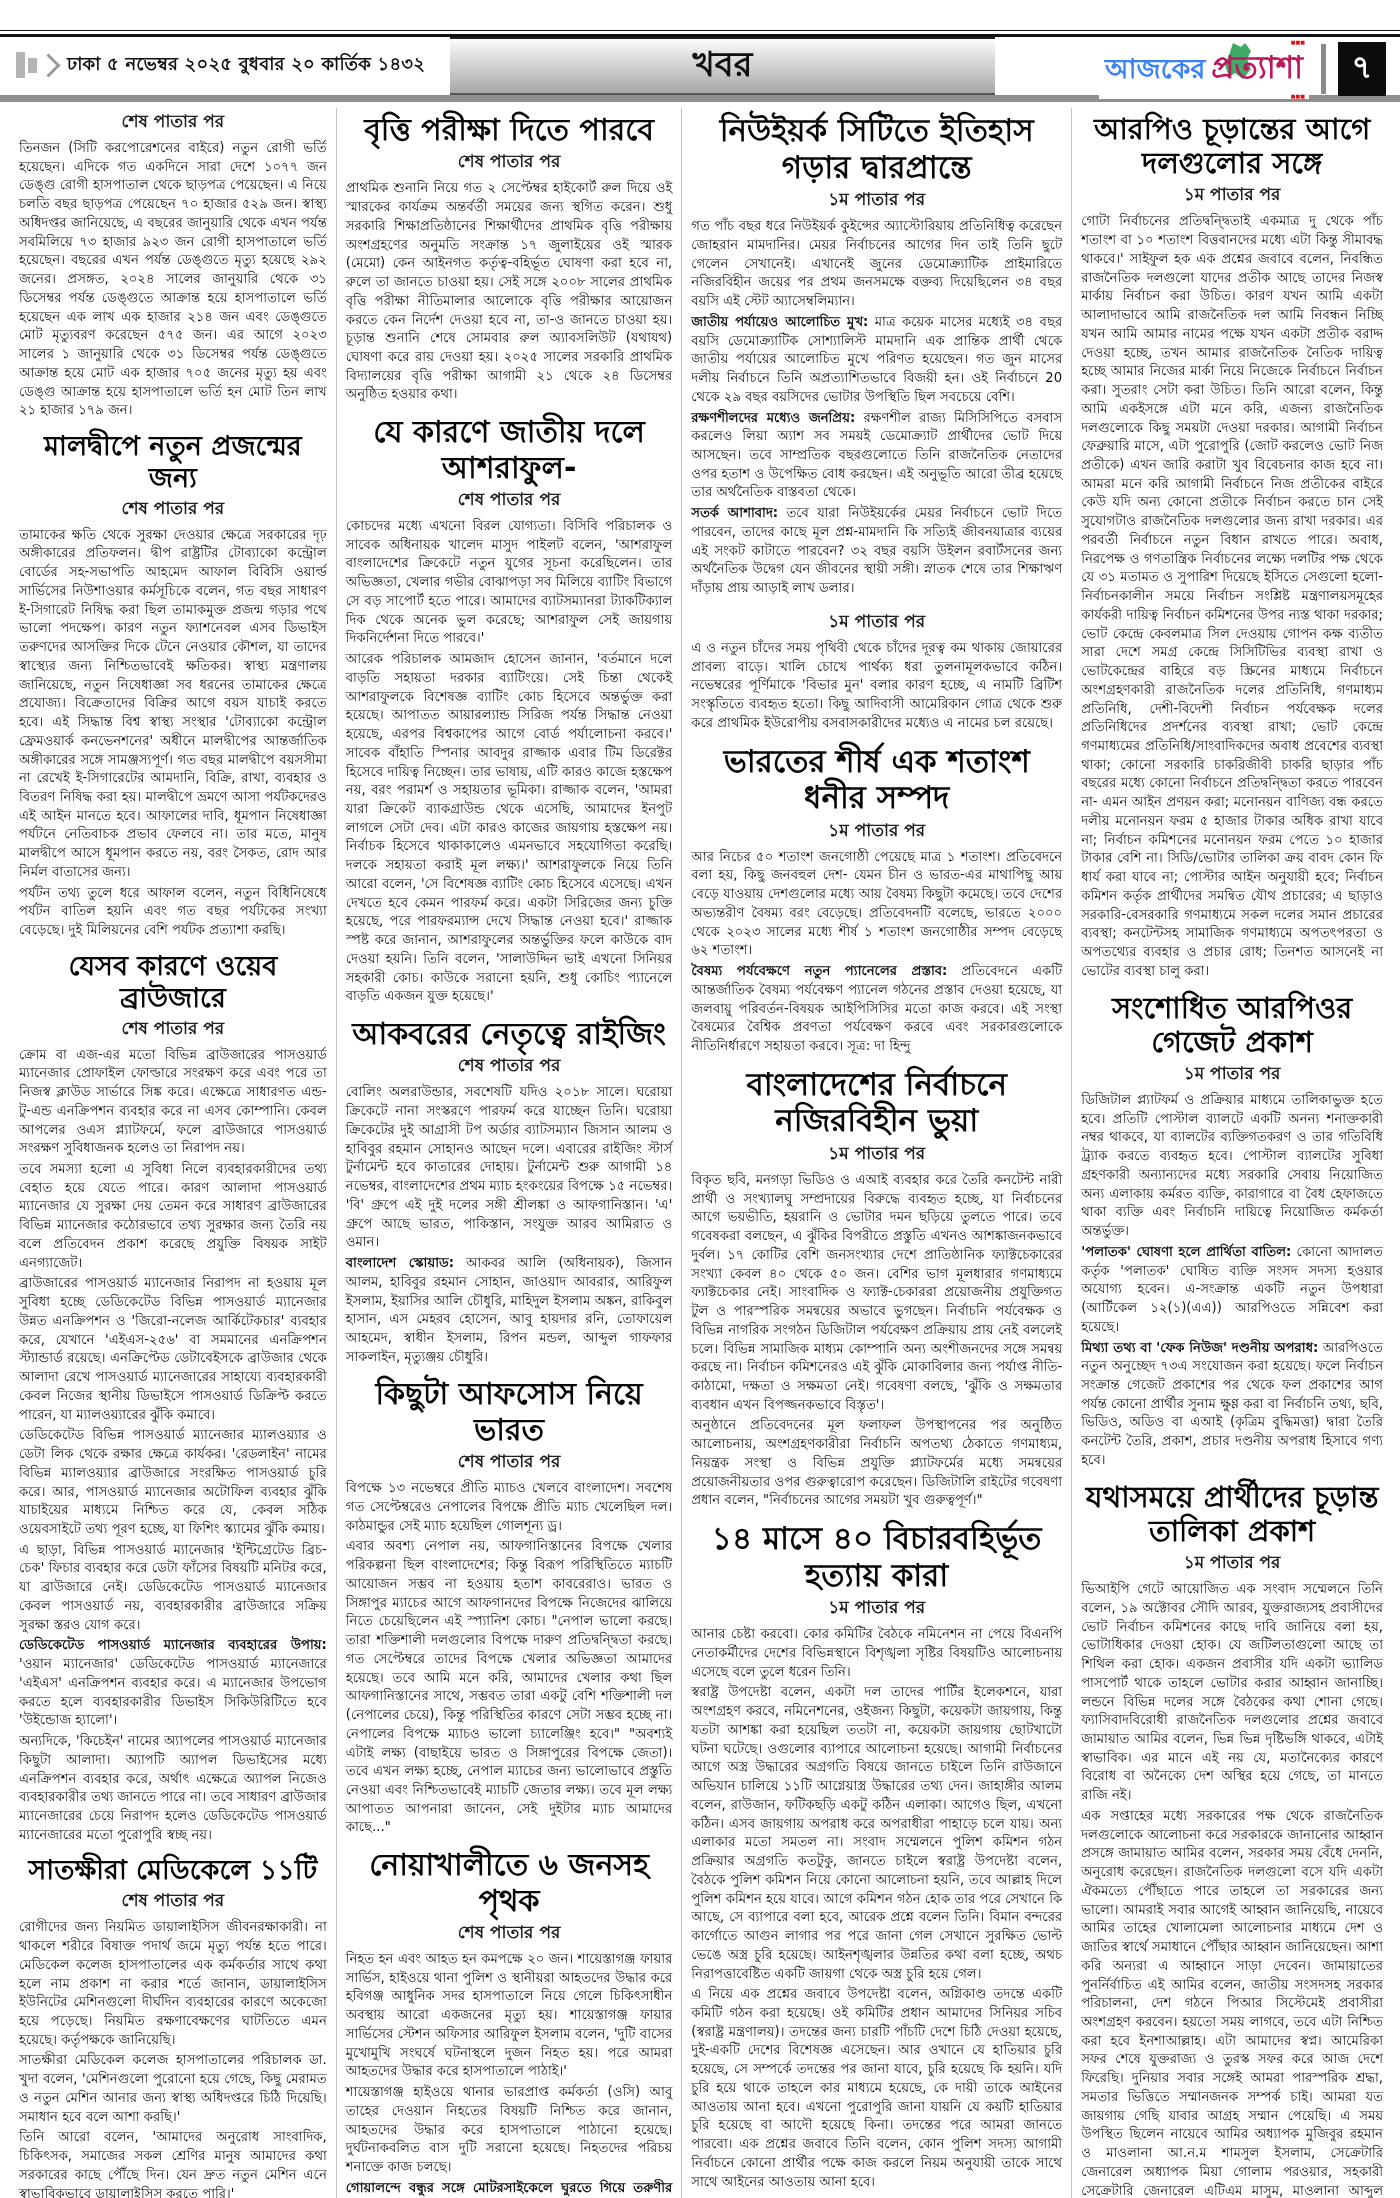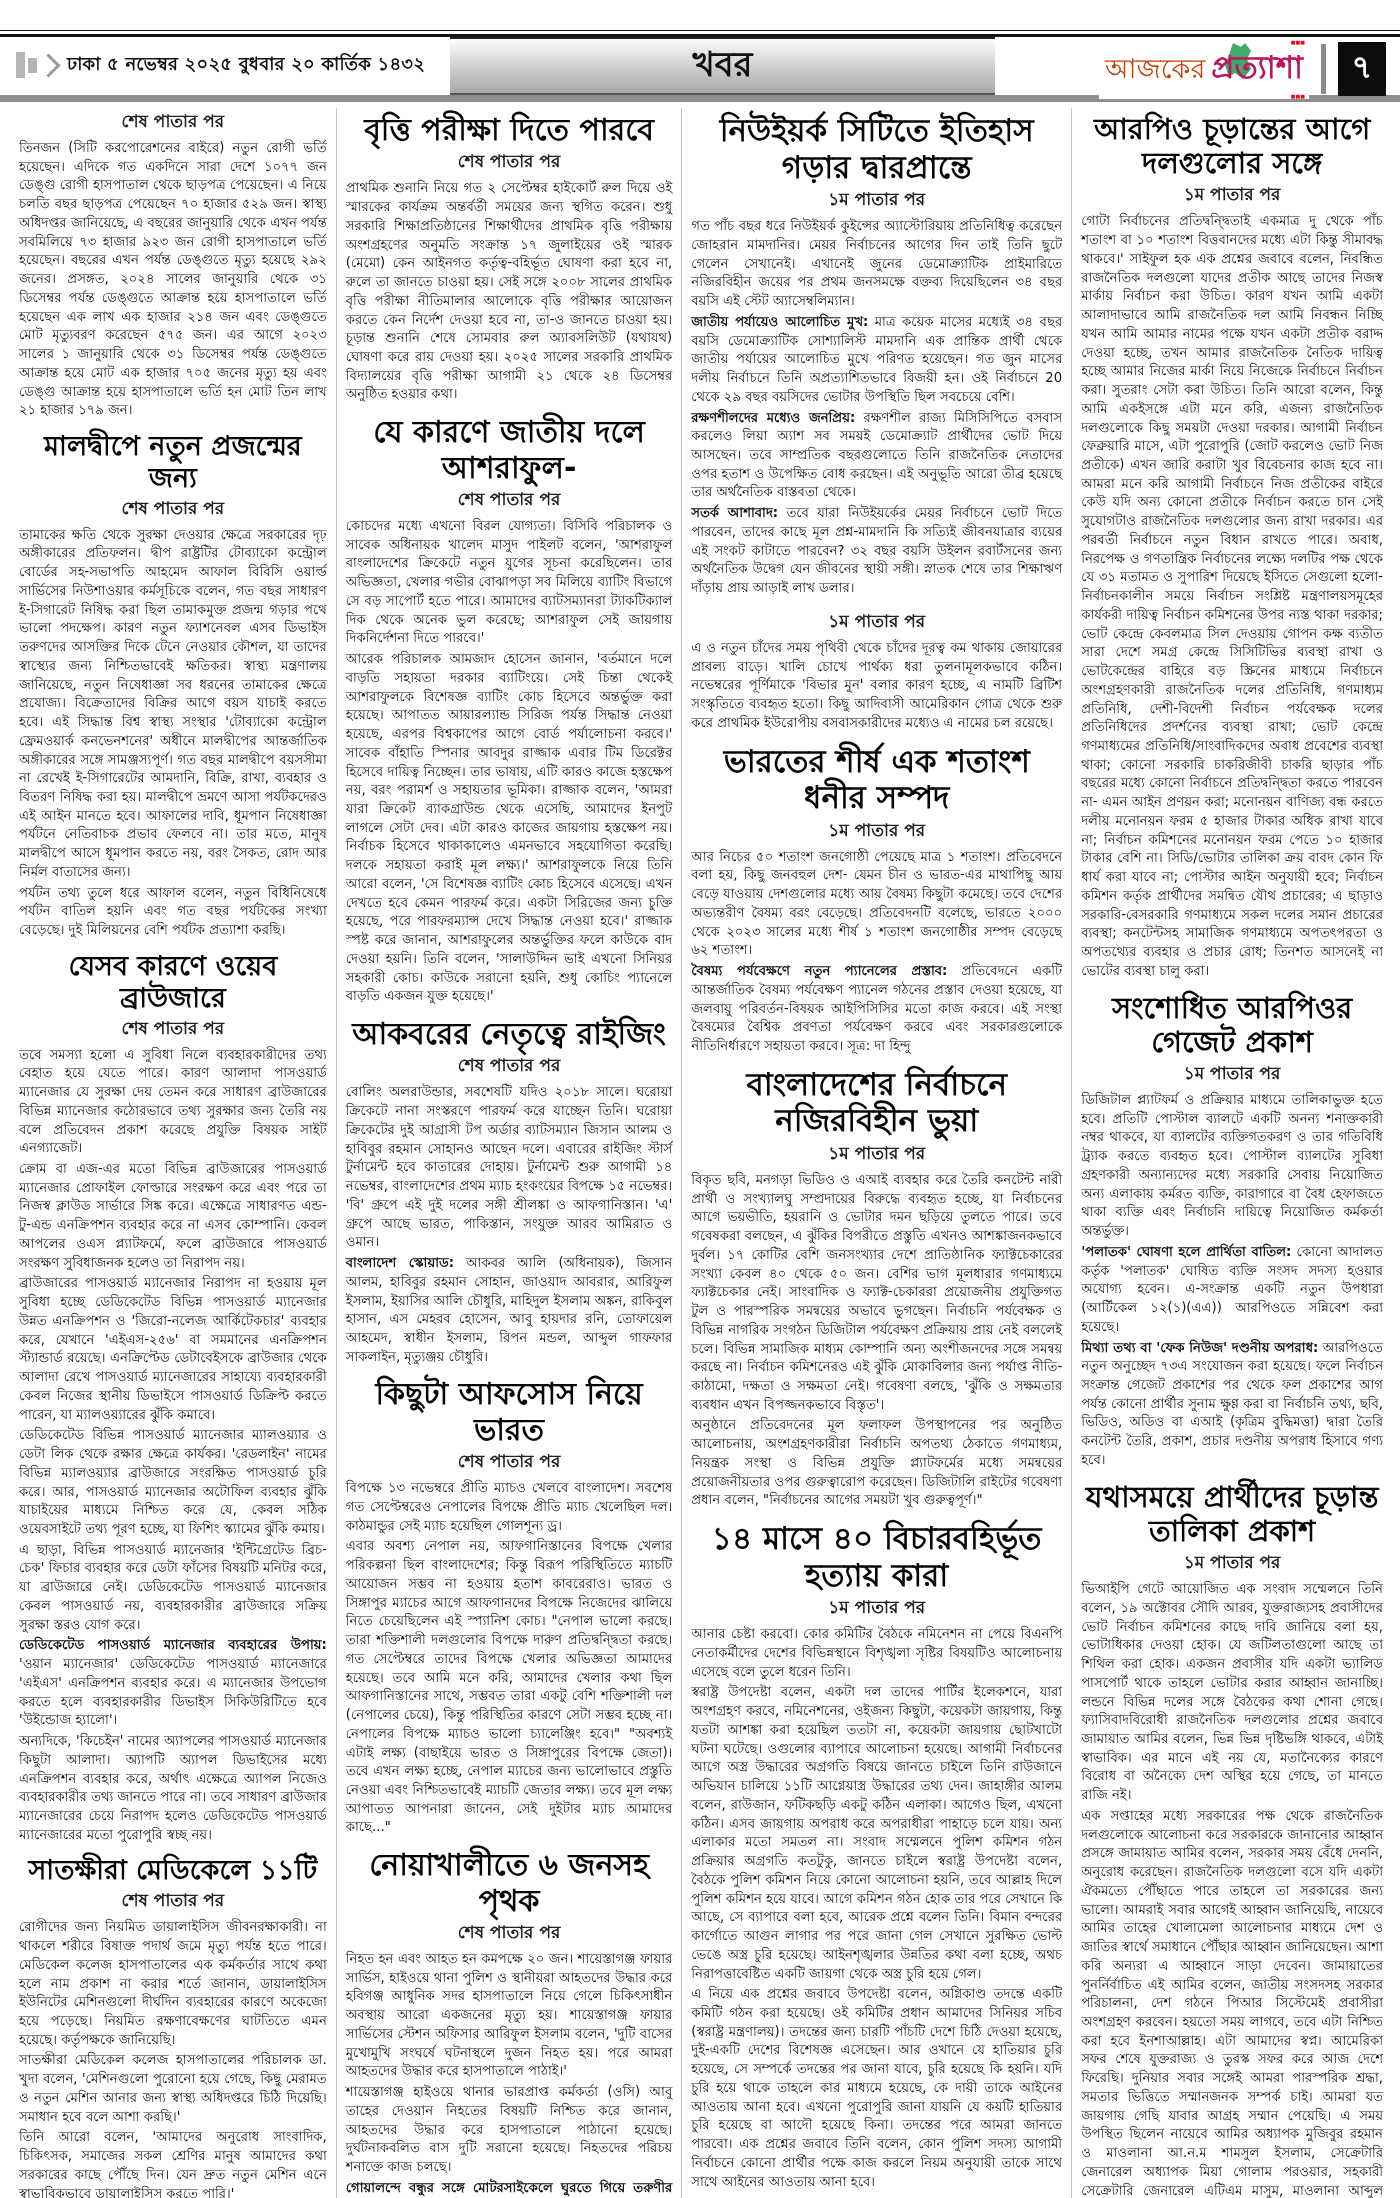--- a/index.html
+++ b/index.html
@@ -19,21 +19,21 @@
   .date-text{font-size:18px;font-weight:700;letter-spacing:.2px;}
   .section-box{
     position:absolute;left:450px;top:0;width:545px;height:54px;
     background:linear-gradient(180deg,#fdfdfd 0%,#d9d9d9 40%,#a8a8a8 100%);
     border-top:2px solid #222;border-bottom:2px solid #555;
     display:flex;align-items:center;justify-content:center;
   }
   .section-box span{font-size:34px;font-weight:800;color:#101010;}
   .header-right{position:absolute;right:14px;top:2px;display:flex;align-items:center;gap:12px;}
   .masthead{display:flex;align-items:baseline;gap:6px;position:relative;padding:4px 6px;background:#fff;}
-  .masthead .w1{font-size:27px;font-weight:400;color:#c2410c;}
+  .masthead .w1{font-size:27px;font-weight:700;color:#3b82f6;}
   .masthead .w2{font-size:31px;font-weight:800;color:#be185d;position:relative;z-index:1;}
   .masthead svg{position:absolute;right:54px;top:2px;z-index:0;}
   .masthead .tag{position:absolute;right:4px;top:0;font-size:5px;color:#e01117;}
   .masthead .tag2{position:absolute;right:4px;bottom:0;font-size:5px;color:#e01117;}
   .vdiv{width:5px;height:50px;background:#8a8a8a;}
   .pageno-box{width:48px;height:54px;background:#0c0c0c;color:#fff;display:flex;align-items:center;justify-content:center;font-size:32px;font-weight:800;}
   .gray-rule{height:7px;background:#8f8f8f;margin-top:2px;}
   
   .page-cols{display:flex;gap:0;padding:6px 8px 0 10px;box-sizing:border-box;height:2100px;overflow:hidden;}
   .band{overflow:hidden;padding:0 9px;box-sizing:border-box;}
@@ -94,22 +94,22 @@
       </div>
       <div class="article">
         <div class="headline">মালদ্বীপে নতুন প্রজন্মের জন্য</div>
         <div class="kicker">শেষ পাতার পর</div>
         <p class="body-par"><span>তামাকের ক্ষতি থেকে সুরক্ষা দেওয়ার ক্ষেত্রে সরকারের দৃঢ় অঙ্গীকারের প্রতিফলন। দ্বীপ রাষ্ট্রটির টোব্যাকো কন্ট্রোল বোর্ডের সহ-সভাপতি আহমেদ আফাল বিবিসি ওয়ার্ল্ড সার্ভিসের নিউশাওয়ার কর্মসূচিকে বলেন, গত বছর সাধারণ ই-সিগারেট নিষিদ্ধ করা ছিল তামাকমুক্ত প্রজন্ম গড়ার পথে ভালো পদক্ষেপ। কারণ নতুন ফ্যাশনেবল এসব ডিভাইস তরুণদের আসক্তির দিকে টেনে নেওয়ার কৌশল, যা তাদের স্বাস্থ্যের জন্য নিশ্চিতভাবেই ক্ষতিকর। স্বাস্থ্য মন্ত্রণালয় জানিয়েছে, নতুন নিষেধাজ্ঞা সব ধরনের তামাকের ক্ষেত্রে প্রযোজ্য। বিক্রেতাদের বিক্রির আগে বয়স যাচাই করতে হবে। এই সিদ্ধান্ত বিশ্ব স্বাস্থ্য সংস্থার 'টোব্যাকো কন্ট্রোল ফ্রেমওয়ার্ক কনভেনশনের' অধীনে মালদ্বীপের আন্তর্জাতিক অঙ্গীকারের সঙ্গে সামঞ্জস্যপূর্ণ। গত বছর মালদ্বীপে বয়সসীমা না রেখেই ই-সিগারেটের আমদানি, বিক্রি, রাখা, ব্যবহার ও বিতরণ নিষিদ্ধ করা হয়। মালদ্বীপে ভ্রমণে আসা পর্যটকদেরও এই আইন মানতে হবে। আফালের দাবি, ধূমপান নিষেধাজ্ঞা পর্যটনে নেতিবাচক প্রভাব ফেলবে না। তার মতে, মানুষ মালদ্বীপে আসে ধূমপান করতে নয়, বরং সৈকত, রোদ আর নির্মল বাতাসের জন্য।</span></p>
         <p class="body-par"><span>পর্যটন তথ্য তুলে ধরে আফাল বলেন, নতুন বিধিনিষেধে পর্যটন বাতিল হয়নি এবং গত বছর পর্যটকের সংখ্যা বেড়েছে। দুই মিলিয়নের বেশি পর্যটক প্রত্যাশা করছি।</span></p>
       </div>
       <div class="article">
         <div class="headline">যেসব কারণে ওয়েব ব্রাউজারে</div>
         <div class="kicker">শেষ পাতার পর</div>
+        <p class="body-par"><span>ক্রোম বা এজ-এর মতো বিভিন্ন ব্রাউজারের পাসওয়ার্ড ম্যানেজার প্রোফাইল ফোল্ডারে সংরক্ষণ করে এবং পরে তা নিজস্ব ক্লাউড সার্ভারে সিঙ্ক করে। এক্ষেত্রে সাধারণত এন্ড-টু-এন্ড এনক্রিপশন ব্যবহার করে না এসব কোম্পানি। কেবল আপলের ওএস প্ল্যাটফর্মে, ফলে ব্রাউজারে পাসওয়ার্ড সংরক্ষণ সুবিধাজনক হলেও তা নিরাপদ নয়।</span></p>
         <p class="body-par"><span>তবে সমস্যা হলো এ সুবিধা নিলে ব্যবহারকারীদের তথ্য বেহাত হয়ে যেতে পারে। কারণ আলাদা পাসওয়ার্ড ম্যানেজার যে সুরক্ষা দেয় তেমন করে সাধারণ ব্রাউজারের বিভিন্ন ম্যানেজার কঠোরভাবে তথ্য সুরক্ষার জন্য তৈরি নয় বলে প্রতিবেদন প্রকাশ করেছে প্রযুক্তি বিষয়ক সাইট এনগ্যাজেট।</span></p>
-        <p class="body-par"><span>ক্রোম বা এজ-এর মতো বিভিন্ন ব্রাউজারের পাসওয়ার্ড ম্যানেজার প্রোফাইল ফোল্ডারে সংরক্ষণ করে এবং পরে তা নিজস্ব ক্লাউড সার্ভারে সিঙ্ক করে। এক্ষেত্রে সাধারণত এন্ড-টু-এন্ড এনক্রিপশন ব্যবহার করে না এসব কোম্পানি। কেবল আপলের ওএস প্ল্যাটফর্মে, ফলে ব্রাউজারে পাসওয়ার্ড সংরক্ষণ সুবিধাজনক হলেও তা নিরাপদ নয়।</span></p>
         <p class="body-par"><span>ব্রাউজারের পাসওয়ার্ড ম্যানেজার নিরাপদ না হওয়ায় মূল সুবিধা হচ্ছে ডেডিকেটেড বিভিন্ন পাসওয়ার্ড ম্যানেজার উন্নত এনক্রিপশন ও 'জিরো-নলেজ আর্কিটেকচার' ব্যবহার করে, যেখানে 'এইএস-২৫৬' বা সমমানের এনক্রিপশন স্ট্যান্ডার্ড রয়েছে। এনক্রিপ্টেড ডেটাবেইসকে ব্রাউজার থেকে আলাদা রেখে পাসওয়ার্ড ম্যানেজারের সাহায্যে ব্যবহারকারী কেবল নিজের স্থানীয় ডিভাইসে পাসওয়ার্ড ডিক্রিপ্ট করতে পারেন, যা ম্যালওয়্যারের ঝুঁকি কমাবে।</span></p>
         <p class="body-par"><span>ডেডিকেটেড বিভিন্ন পাসওয়ার্ড ম্যানেজার ম্যালওয়্যার ও ডেটা লিক থেকে রক্ষার ক্ষেত্রে কার্যকর। 'রেডলাইন' নামের বিভিন্ন ম্যালওয়্যার ব্রাউজারে সংরক্ষিত পাসওয়ার্ড চুরি করে। আর, পাসওয়ার্ড ম্যানেজার অটোফিল ব্যবহার ঝুঁকি যাচাইয়ের মাধ্যমে নিশ্চিত করে যে, কেবল সঠিক ওয়েবসাইটে তথ্য পূরণ হচ্ছে, যা ফিশিং স্ক্যামের ঝুঁকি কমায়।</span></p>
         <p class="body-par"><span>এ ছাড়া, বিভিন্ন পাসওয়ার্ড ম্যানেজার 'ইন্টিগ্রেটেড ব্রিচ-চেক' ফিচার ব্যবহার করে ডেটা ফাঁসের বিষয়টি মনিটর করে, যা ব্রাউজারে নেই। ডেডিকেটেড পাসওয়ার্ড ম্যানেজার কেবল পাসওয়ার্ড নয়, ব্যবহারকারীর ব্রাউজারে সক্রিয় সুরক্ষা স্তরও যোগ করে।</span></p>
         <p class="body-par"><span class="lead">ডেডিকেটেড পাসওয়ার্ড ম্যানেজার ব্যবহারের উপায়:</span><span> 'ওয়ান ম্যানেজার' ডেডিকেটেড পাসওয়ার্ড ম্যানেজারে 'এইএস' এনক্রিপশন ব্যবহার করে। এ ম্যানেজার উপভোগ করতে হলে ব্যবহারকারীর ডিভাইস সিকিউরিটিতে হবে 'উইন্ডোজ হ্যালো'।</span></p>
         <p class="body-par"><span>অন্যদিকে, 'কিচেইন' নামের অ্যাপলের পাসওয়ার্ড ম্যানেজার কিছুটা আলাদা। অ্যাপটি অ্যাপল ডিভাইসের মধ্যে এনক্রিপশন ব্যবহার করে, অর্থাৎ এক্ষেত্রে অ্যাপল নিজেও ব্যবহারকারীর তথ্য জানতে পারে না। তবে সাধারণ ব্রাউজার ম্যানেজারের চেয়ে নিরাপদ হলেও ডেডিকেটেড পাসওয়ার্ড ম্যানেজারের মতো পুরোপুরি স্বচ্ছ নয়।</span></p>
       </div>
       <div class="article">
         <div class="headline">সাতক্ষীরা মেডিকেলে ১১টি</div>
         <div class="kicker">শেষ পাতার পর</div>
         <p class="body-par"><span>রোগীদের জন্য নিয়মিত ডায়ালাইসিস জীবনরক্ষাকারী। না থাকলে শরীরে বিষাক্ত পদার্থ জমে মৃত্যু পর্যন্ত হতে পারে। মেডিকেল কলেজ হাসপাতালের এক কর্মকর্তার সাথে কথা হলে নাম প্রকাশ না করার শর্তে জানান, ডায়ালাইসিস ইউনিটের মেশিনগুলো দীর্ঘদিন ব্যবহারের কারণে অকেজো হয়ে পড়েছে। নিয়মিত রক্ষণাবেক্ষণের ঘাটতিতে এমন হয়েছে। কর্তৃপক্ষকে জানিয়েছি।</span></p>

